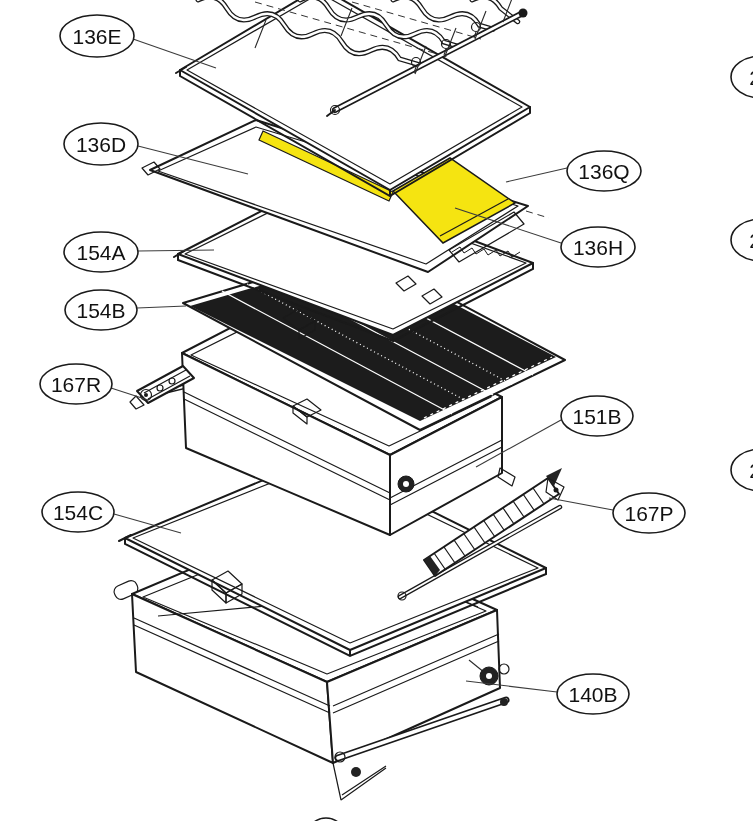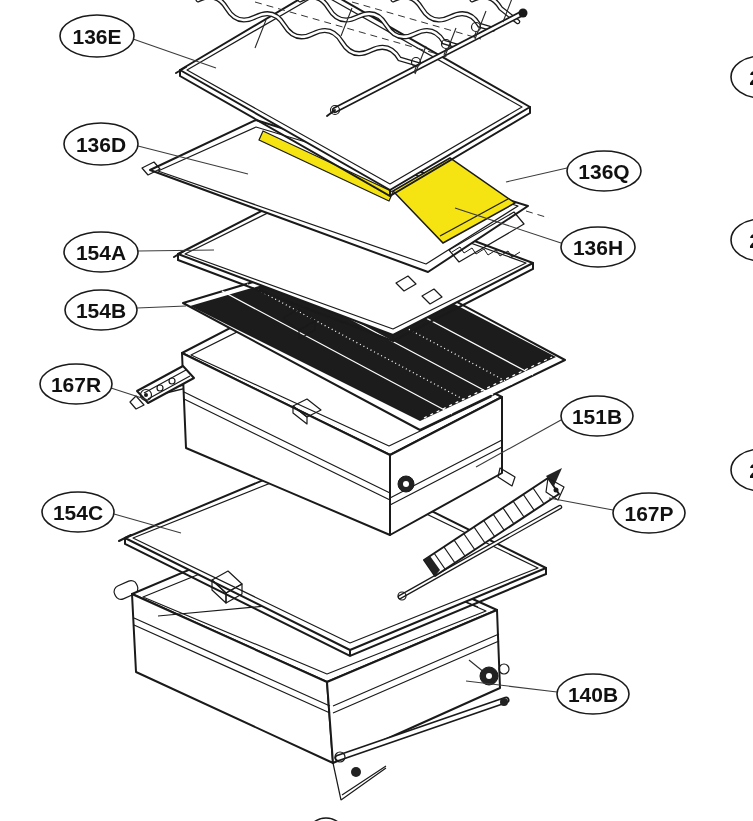--- a/index.html
+++ b/index.html
@@ -1,17 +1,17 @@
 <!DOCTYPE html>
 <html><head>
 <meta charset="utf-8">
 <style>
   html,body{margin:0;padding:0;background:#ffffff;}
   .stage{position:relative;width:753px;height:821px;background:#ffffff;overflow:hidden;
-         font-family:"Liberation Sans", sans-serif;font-weight:bold;}
+         font-family:"Liberation Sans", sans-serif;}
   svg{display:block;}
   .part{fill:#ffffff;stroke:#1a1a1a;stroke-width:2;stroke-linejoin:round;}
   .thin{fill:none;stroke:#1a1a1a;stroke-width:1.2;stroke-linejoin:round;}
   .edge{fill:none;stroke:#1a1a1a;stroke-width:2;stroke-linecap:round;}
   .leader{fill:none;stroke:#3c3c3c;stroke-width:1.1;}
   .bubble{fill:#ffffff;stroke:#1a1a1a;stroke-width:1.6;}
   .bubble-label{font-family:"Liberation Sans",sans-serif;font-size:21px;fill:#111111;
                 text-anchor:middle;}
   .tube-b{fill:none;stroke:#1a1a1a;stroke-width:5;stroke-linecap:round;}
   .tube-w{fill:none;stroke:#ffffff;stroke-width:2.4;stroke-linecap:round;}

